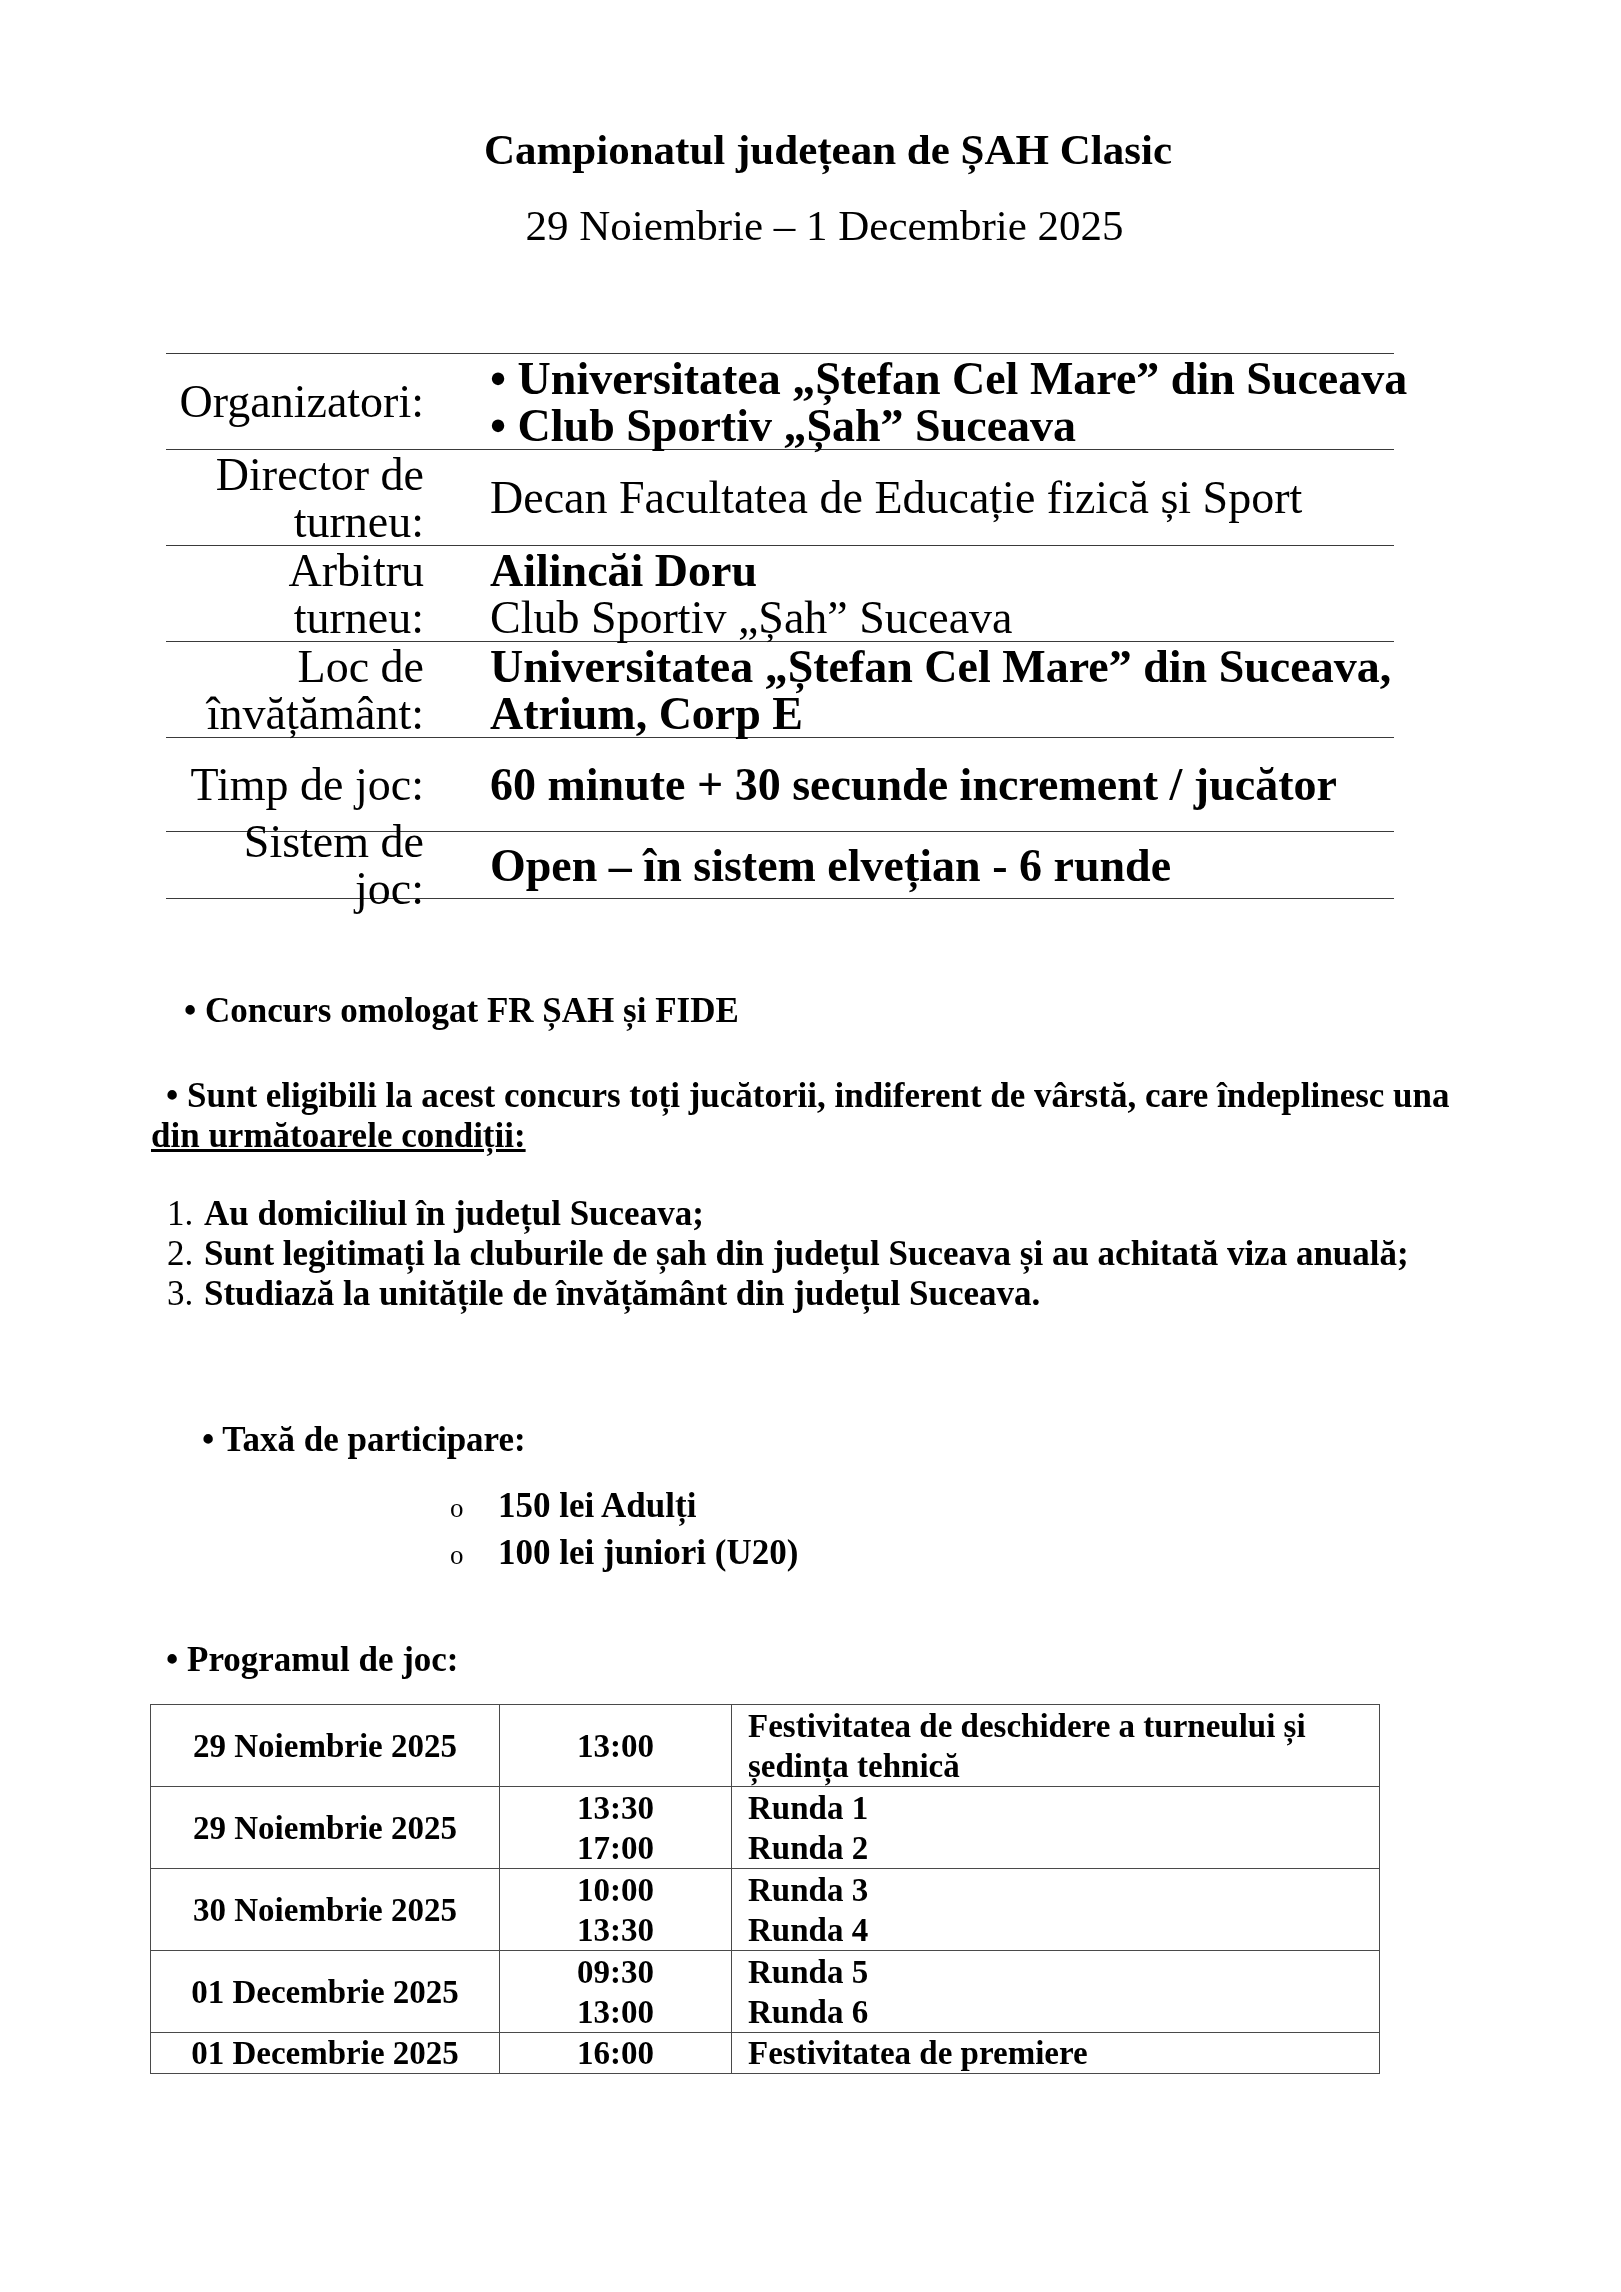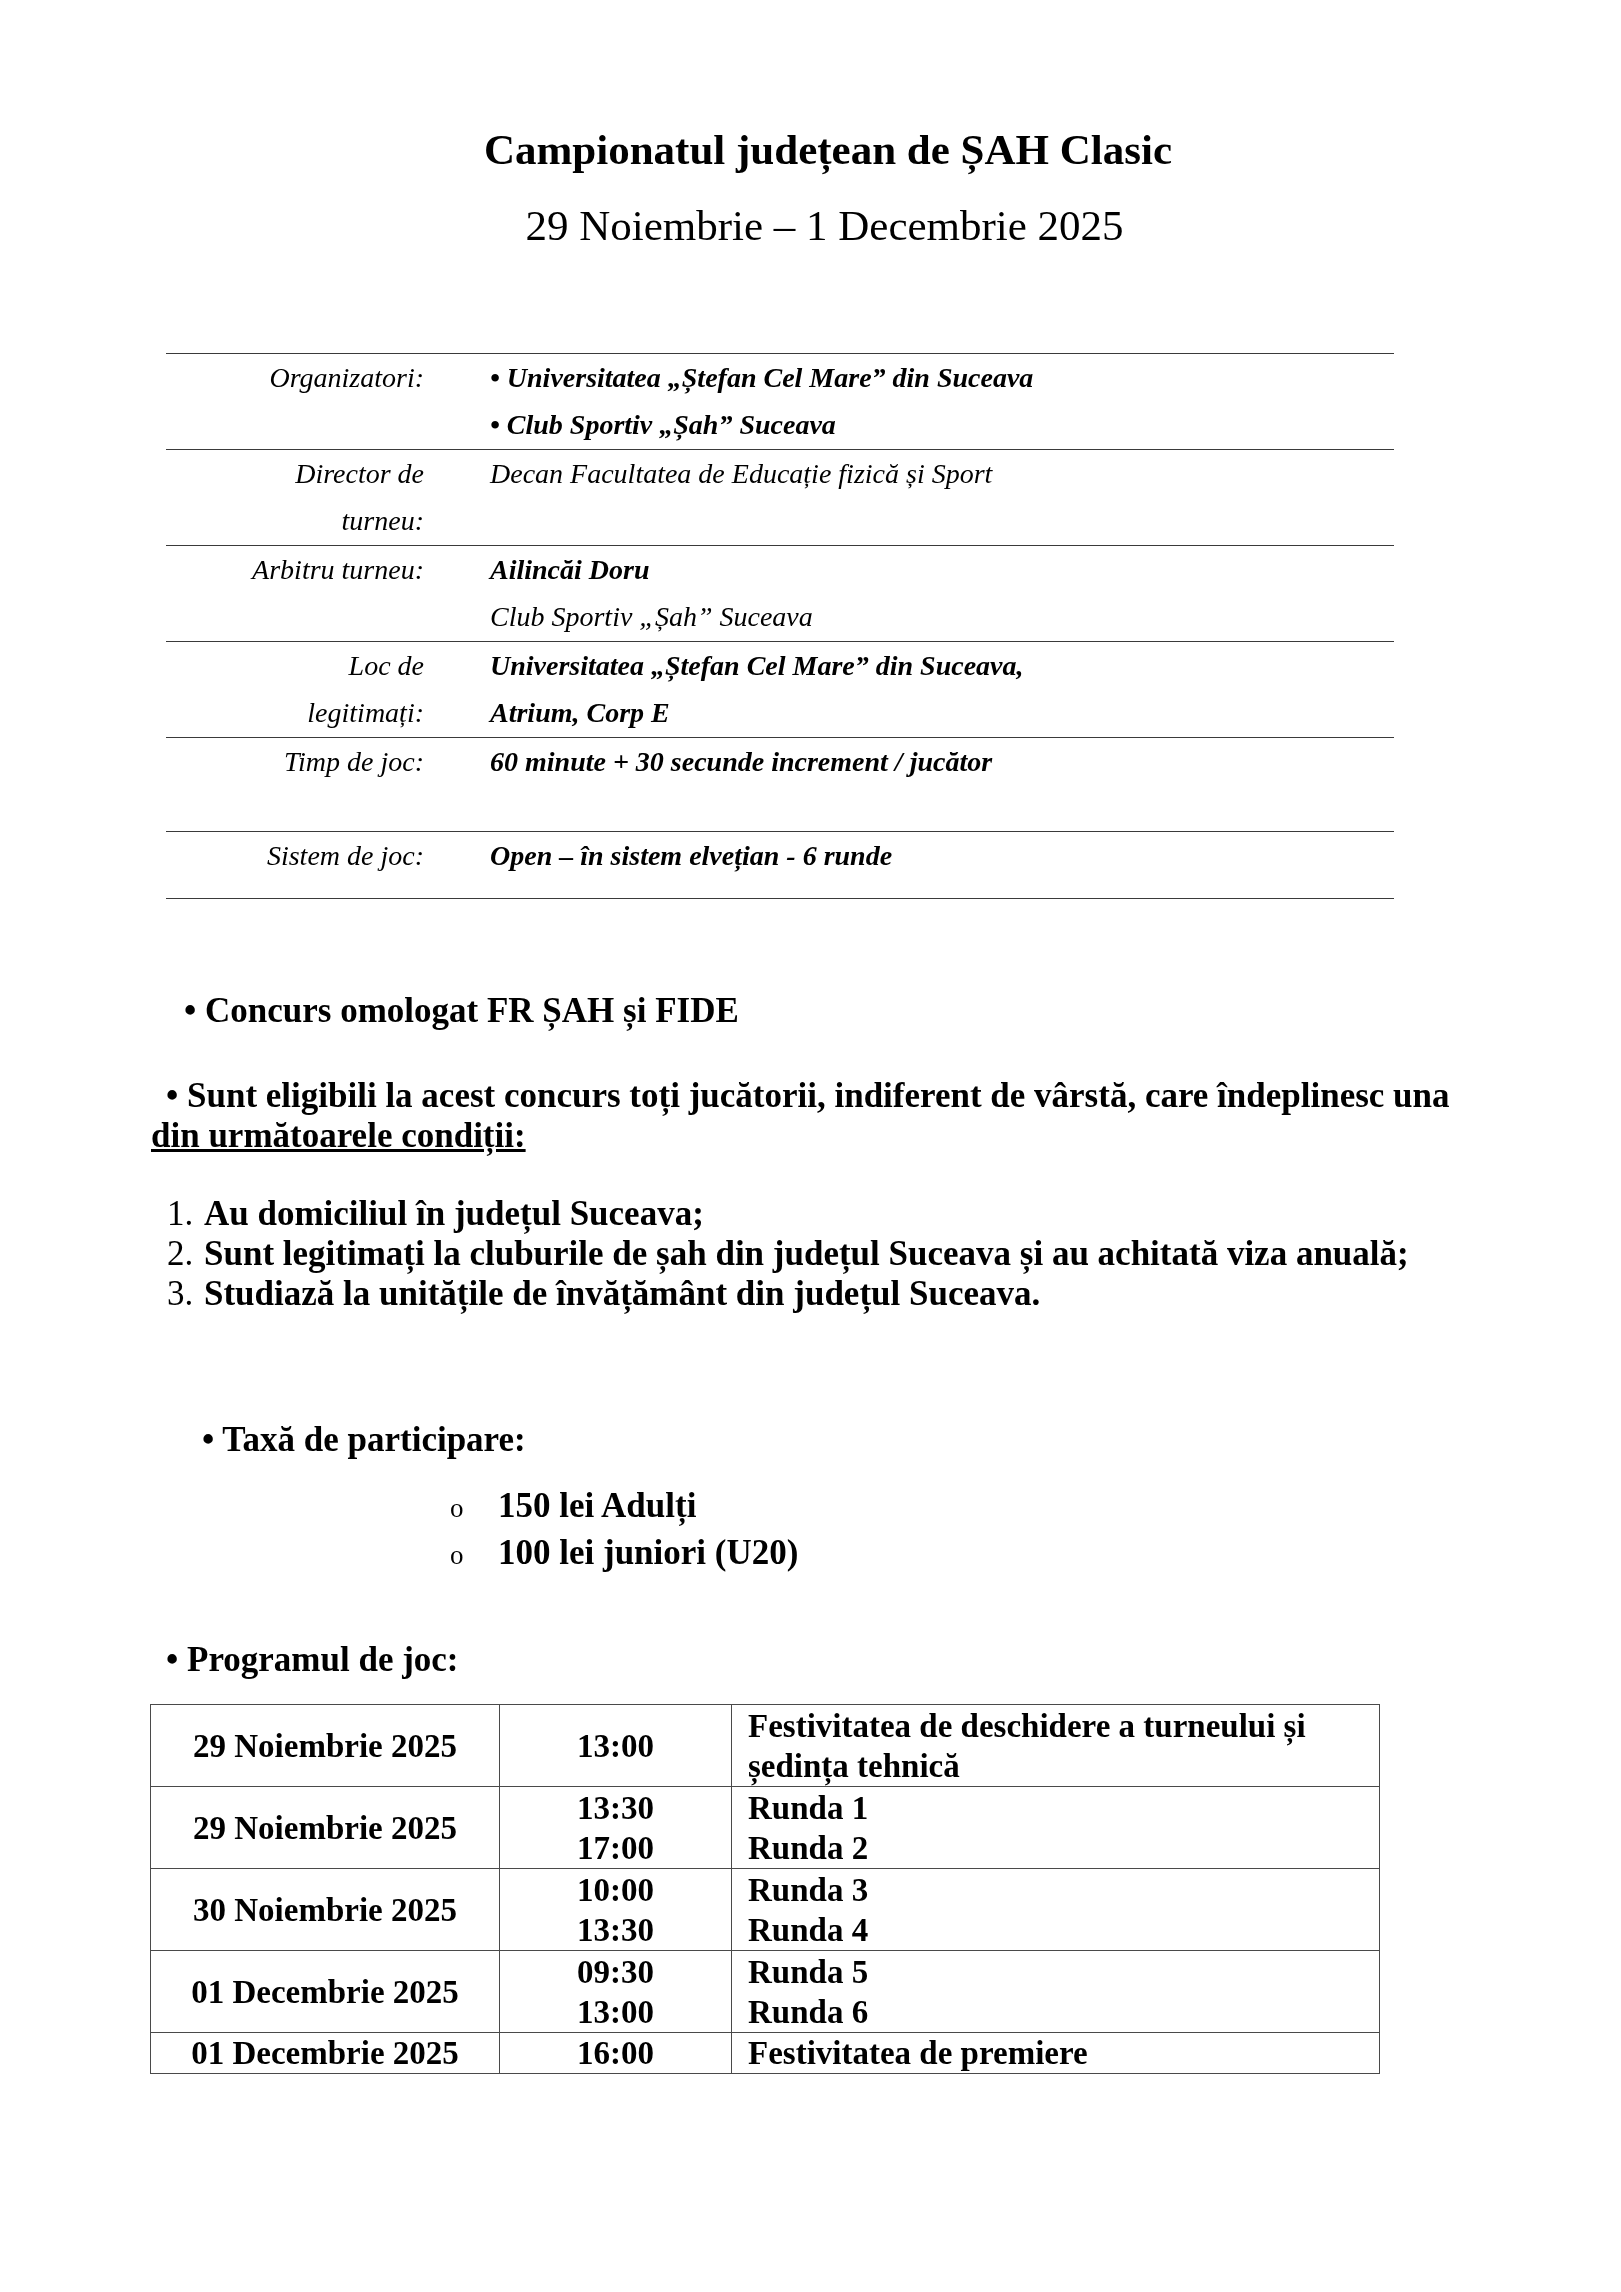--- a/index.html
+++ b/index.html
@@ -15,23 +15,23 @@
   }
   .subtitle {
     left: 0; width: 1622px; top: 201px; text-align: center;
     font-size: 43px; line-height: 50px;
     padding-left: 27px; box-sizing: border-box;
   }
 
   
   .info { left: 166px; top: 353px; width: 1228px; }
   .info-row {
-    display: flex; align-items: flex-start;
+    display: flex; align-items: center;
     border-top: 1.8px solid #3a3a3a; box-sizing: border-box;
-    font-size: 28px; line-height: 47px; font-style: italic;
+    font-size: 46px; line-height: 47px;
   }
   .info-row:last-child { border-bottom: 1.8px solid #3a3a3a; }
   .info-label { width: 258px; text-align: right; flex: none; }
   .info-value { padding-left: 66px; flex: 1; }
   .info-value .line { white-space: nowrap; }
   .b { font-weight: bold; }
 
   .para { font-size: 35px; line-height: 40px; font-weight: bold; white-space: nowrap; }
   .numlist .num { display: inline-block; width: 37px; font-weight: normal; }
   .circle { display: inline-block; width: 48px; font-weight: normal; font-size: 27px; }
@@ -75,21 +75,21 @@
       <div>Arbitru turneu:</div>
     </div>
     <div class="info-value">
       <div class="line b">Ailincăi Doru</div>
       <div class="line">Club Sportiv „Șah” Suceava</div>
     </div>
   </div>
   <div class="info-row" style="height:96px">
     <div class="info-label">
       <div>Loc de</div>
-      <div>legitimați:</div>
+      <div>învățământ:</div>
     </div>
     <div class="info-value">
       <div class="line b">Universitatea „Ștefan Cel Mare” din Suceava,</div>
       <div class="line b">Atrium, Corp E</div>
     </div>
   </div>
   <div class="info-row" style="height:94px">
     <div class="info-label">
       <div>Timp de joc:</div>
     </div>

